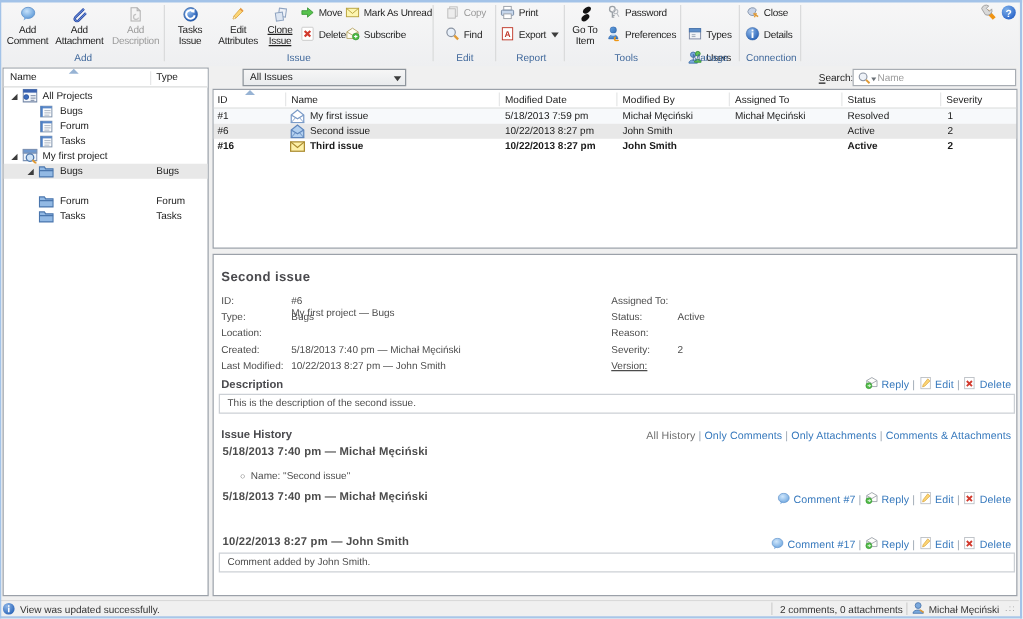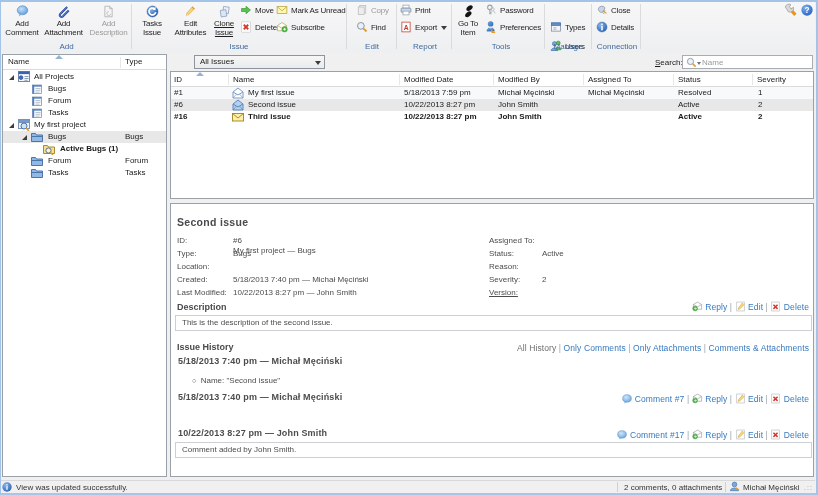--- a/index.html
+++ b/index.html
@@ -348,30 +348,20 @@
             <path d="M7 2 V7 H2 Z" fill="#3c3c3c"></path>
           </svg></span>
       <span class="ticon" style="left:28px;top:0;">
           <svg width="12" height="12" viewBox="0 0 12 12">
             <path d="M0.5 2.5 h4 l1 1.5 h6 v6.5 h-11 Z" fill="#92b9e4" stroke="#4a76ad"></path>
             <path d="M0.5 5.5 h11" stroke="#4a76ad"></path>
           </svg>
         </span>
       <span style="position:absolute;left:45px;">Bugs</span>
       <span style="position:absolute;left:122px;">Bugs</span>
-    </div>
-    <div class="row bold" style="top:88px;">
-      <span class="ticon" style="left:40px;top:0;">
-          <svg width="12" height="12" viewBox="0 0 12 12">
-            <path d="M0.5 2.5 h4 l1 1.5 h6 v6.5 h-11 Z" fill="#f7df8e" stroke="#ab8c31"></path>
-            <circle cx="5.5" cy="7.5" r="2.6" fill="#fdf4c8" stroke="#4a76ad"></circle>
-            <path d="M7.5 9.5 L10 12" stroke="#e09a35" stroke-width="1.5"></path>
-          </svg>
-        </span>
-      <span style="position:absolute;left:57px;">Active Bugs (1)</span>
     </div>
     <div class="row" style="top:100px;">
       <span class="ticon" style="left:28px;top:0;">
           <svg width="12" height="12" viewBox="0 0 12 12">
             <path d="M0.5 2.5 h4 l1 1.5 h6 v6.5 h-11 Z" fill="#92b9e4" stroke="#4a76ad"></path>
             <path d="M0.5 5.5 h11" stroke="#4a76ad"></path>
           </svg>
         </span>
       <span style="position:absolute;left:45px;">Forum</span>
       <span style="position:absolute;left:122px;">Forum</span>

